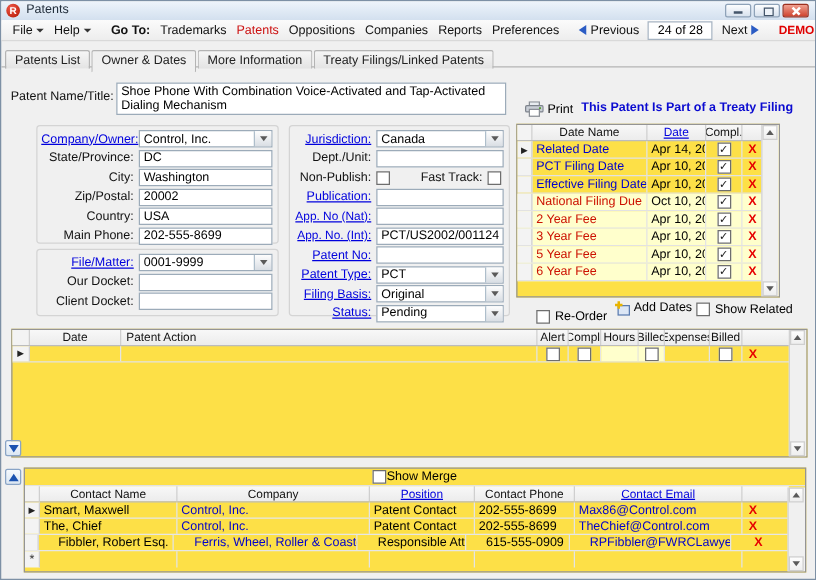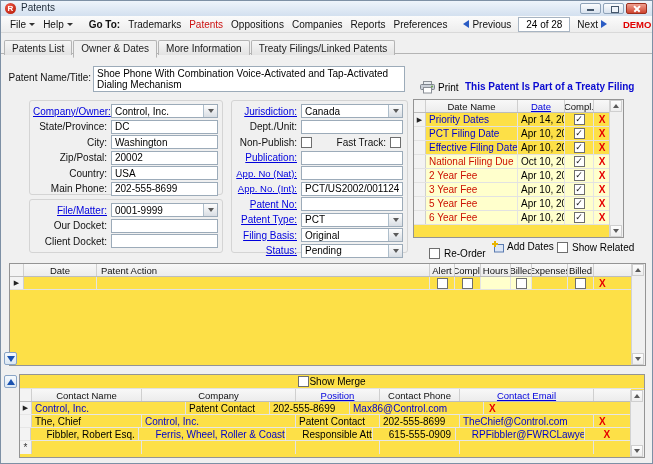--- a/index.html
+++ b/index.html
@@ -256,21 +256,21 @@
       <div class="gc" style="width:92px;">Date Name</div>
       <div class="gc lnk" style="width:47px;">Date</div>
       <div class="gc" style="width:29px;">Compl.</div>
       <div class="gc" style="width:16px;border-right:none;"></div>
     </div>
 
     <div class="gr" style="height:14px;width:196px;border-bottom:1px solid #e2e2e2;">
       <div class="gc selcol" style="width:12px;">
           <span class="mark">▶</span>
         </div>
-      <div class="gc cellpad blue-t" style="width:92px;">Priority Dates</div>
+      <div class="gc cellpad blue-t" style="width:92px;">Related Date</div>
       <div class="gc cellpad" style="width:47px;">Apr 14, 2009</div>
       <div class="gc" style="width:29px;justify-content:center;">
           <span class="cb">
             <i>✓</i>
           </span>
         </div>
       <div class="gc" style="width:16px;justify-content:center;border-right:none;">
           <span class="redx">X</span>
         </div>
     </div>
@@ -456,20 +456,21 @@
       <div class="gc" style="width:154px;">Company</div>
       <div class="gc lnk" style="width:84px;">Position</div>
       <div class="gc" style="width:80px;">Contact Phone</div>
       <div class="gc lnk" style="width:134px;">Contact Email</div>
       <div class="gc" style="width:37px;border-right:none;"></div>
     </div>
     <div class="gr" style="height:13px;width:611px;border-bottom:1px solid #e6e6e6;">
       <div class="gc selcol" style="width:12px;">
           <span class="mark">▶</span>
         </div>
+      <div class="gc cellpad" style="width:110px;">Smart, Maxwell</div>
       <div class="gc cellpad blue-t" style="width:154px;">Control, Inc.</div>
       <div class="gc cellpad" style="width:84px;">Patent Contact</div>
       <div class="gc cellpad" style="width:80px;">202-555-8699</div>
       <div class="gc cellpad blue-t" style="width:134px;">Max86@Control.com</div>
       <div class="gc" style="width:37px;padding-left:5px;border-right:none;box-sizing:border-box;">
           <span class="redx">X</span>
         </div>
     </div>
     <div class="gr" style="height:13px;width:611px;border-bottom:1px solid #e6e6e6;">
       <div class="gc selcol" style="width:12px;"></div>

